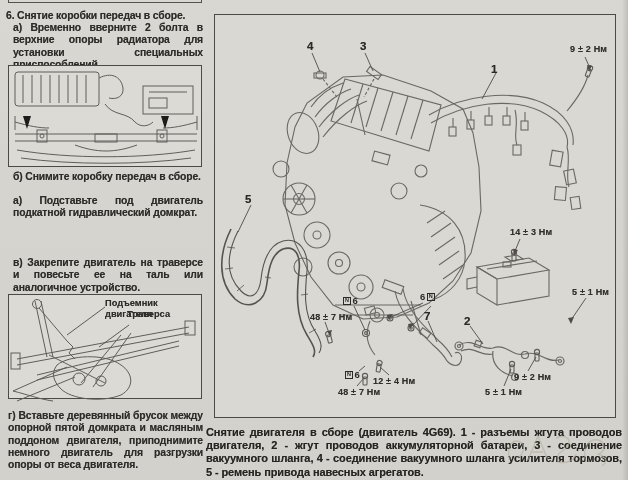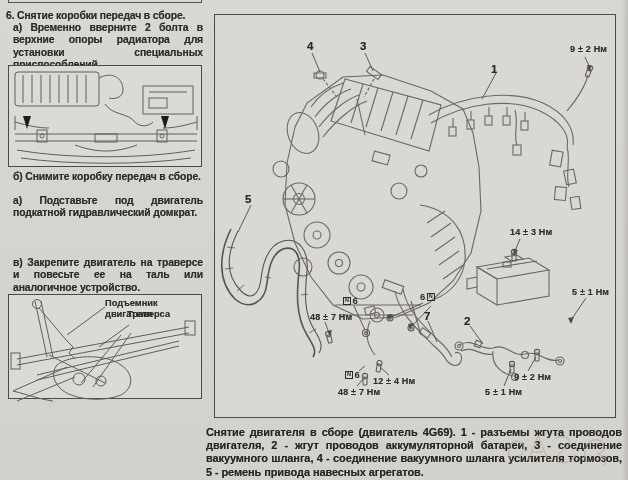--- a/index.html
+++ b/index.html
@@ -150,20 +150,21 @@
       </g>
       <g stroke="#4e4b48" stroke-width="0.9" fill="none">
         <line x1="96" y1="12" x2="58" y2="40"></line>
         <line x1="120" y1="30" x2="90" y2="52"></line>
       </g>
     </svg>
     <span class="fig-label" style="left:96px;top:3px;width:66px">Подъемник двигателя</span>
     <span class="fig-label" style="left:118px;top:14px">Траверса</span>
   </div>
 
+  <p class="t sub-wide" style="top:410px">г) Вставьте деревянный брусок между опорной пятой домкрата и масляным поддоном двигателя, приподнимите немного двигатель для разгрузки опоры от веса двигателя.</p>
 
   <div class="diagram">
     <svg width="399" height="401" viewBox="0 0 399 401">
 
       <g stroke="#6b6864" stroke-width="1.1" fill="none">
         <path d="M72,148 L80,112 L92,88 L128,62 L168,60 L216,76 L248,94 L258,118 L264,152 L266,196 L256,238 L238,266 L214,288 L182,302 L148,304 L118,290 L96,262 L80,228 L70,190 Z"></path>
         <path d="M130,64 L226,90 L214,136 L116,106 Z"></path>
         <line x1="148" y1="69" x2="136" y2="108"></line>
           <line x1="163" y1="73" x2="151" y2="112"></line>
         <line x1="178" y1="77" x2="166" y2="116"></line>

